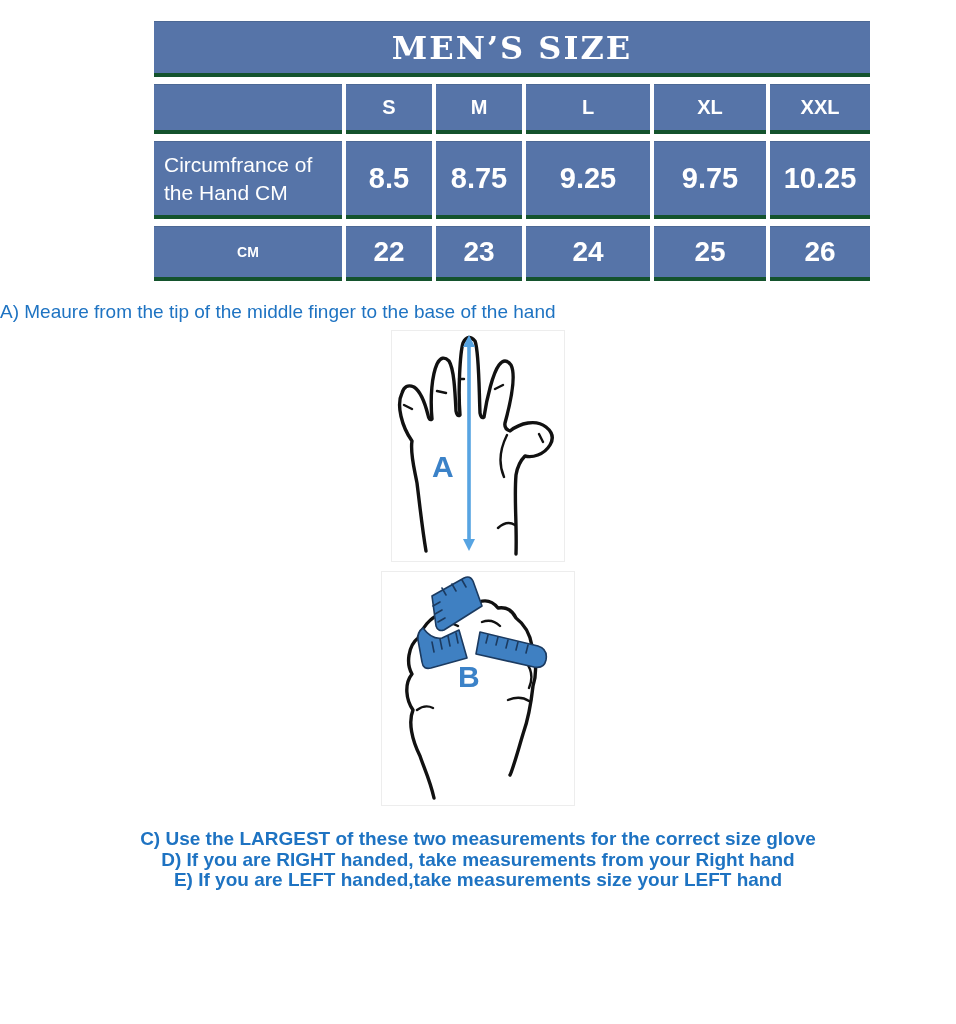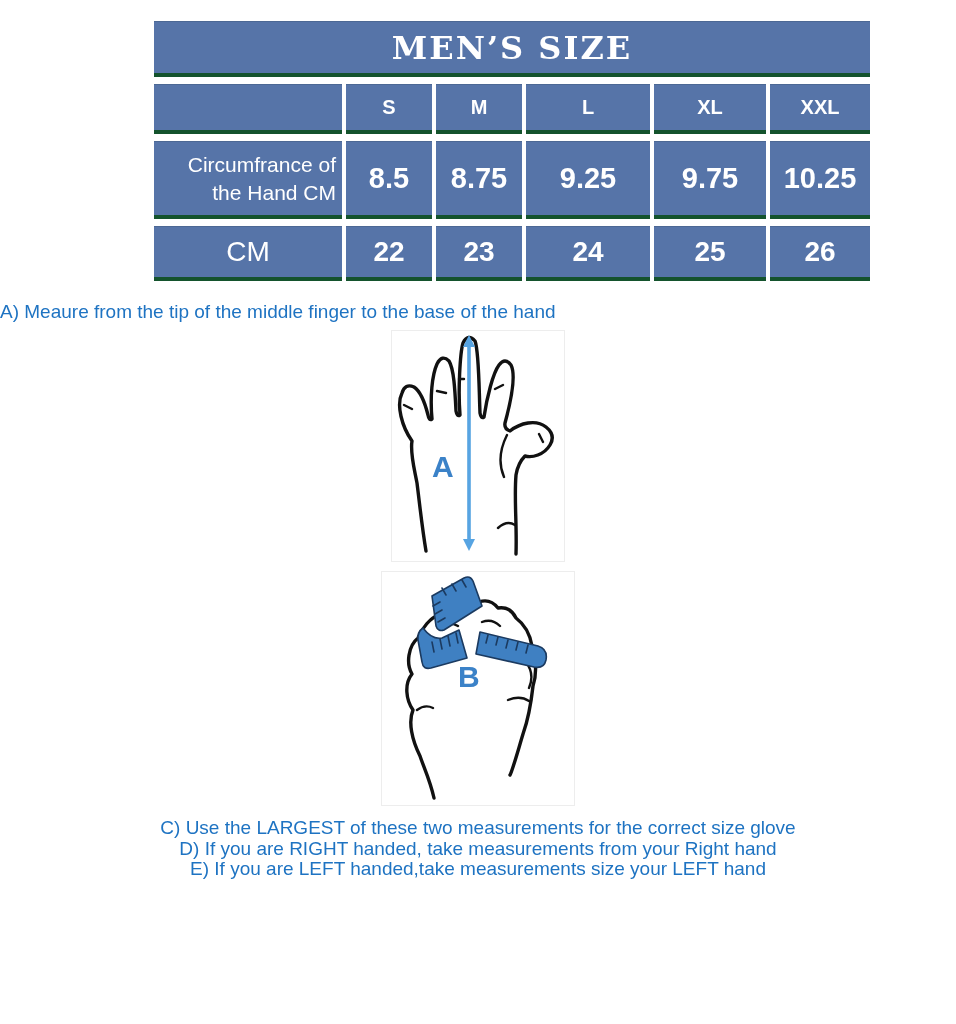--- a/index.html
+++ b/index.html
@@ -12,31 +12,31 @@
     background:#5674a8;color:#ffffff;text-align:center;vertical-align:middle;
     border-bottom:4px solid #14532d;border-top:1px solid #4c6ا894;border-top:1px solid #4c6894;
   }
   td.title-cell{
     font-family:"DejaVu Serif",serif;font-weight:bold;font-size:32px;
     letter-spacing:2px;height:49px;
   }
   tr.head-row td{font-weight:bold;font-size:20px;height:43px;}
   tr.row-1 td{height:71px;font-size:29px;font-weight:bold;text-align:center;}
   tr.row-1 td.lbl{
-    text-align:right;padding-left:10px;padding-right:6px;
+    text-align:left;padding-left:10px;padding-right:6px;
     font-size:21px;font-weight:normal;line-height:1.3;margin-top:48px;
   }
   tr.row-2 td{height:48px;font-size:28px;font-weight:bold;}
-  tr.row-2 td.lbl{font-size:28px;font-weight:normal;}
+  tr.row-2 td.lbl{font-size:14px;font-weight:bold;}
 
   
   .instr{color:#1e73c2;text-align:left;font-size:19px;line-height:21px;margin:0;}
   .instr-a{margin-top:13px;}
   .instr-b{margin-top:14px;}
-  .footer-lines{margin-top:12px;}
+  .footer-lines{margin-top:23px;font-weight:bold;}
   .footer-lines p{color:#1e73c2;text-align:center;font-size:19px;line-height:20.5px;margin:0;}
 
   
   .illus{border:1px solid #ededed;background:#fff;}
   .illus-a{width:172px;height:230px;margin:8px auto 0 auto;}
   .illus-b{width:192px;height:233px;margin:9px auto 0 auto;}
   .illus svg{display:block;}
   .hand-stroke{fill:none;stroke:#111111;stroke-width:3.4;stroke-linecap:round;stroke-linejoin:round;}
   .hand-crease{fill:none;stroke:#111111;stroke-width:2.4;stroke-linecap:round;}
   .arrow-line{stroke:#57a4e2;stroke-width:3.6;}

